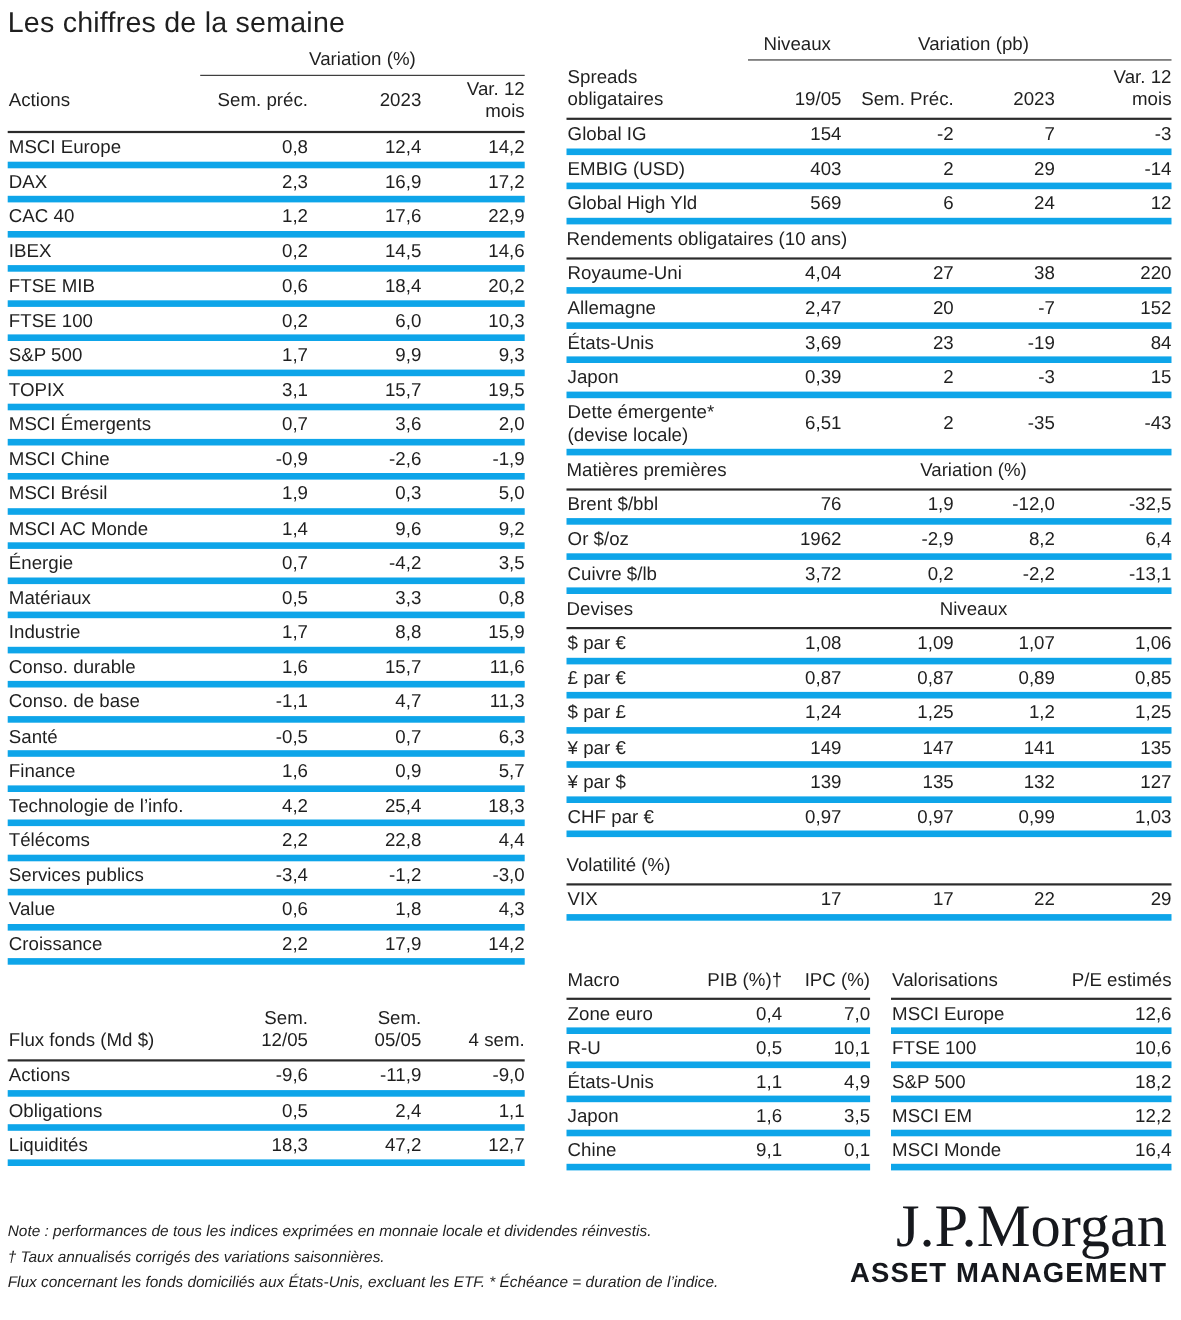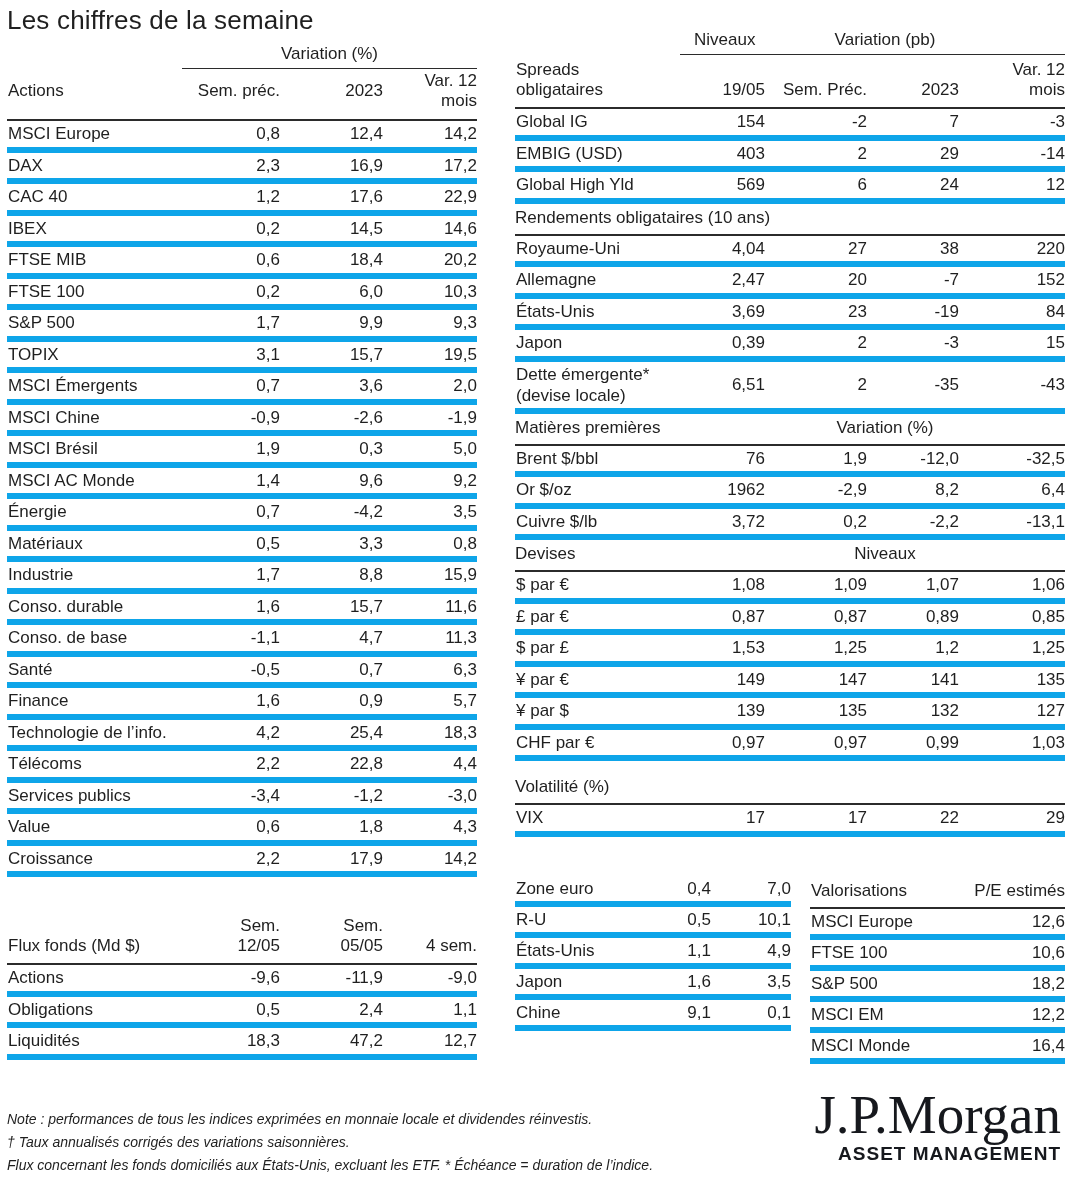--- a/index.html
+++ b/index.html
@@ -57,21 +57,21 @@
 
   #flux { margin-top:26px; }
   #flux .header-row { min-height:62px; }
   #vol-section { margin-top:12px; }
   #bonds-header { min-height:54px; }
 
   #notes { left:7px; top:1108px; width:745px; font-style:italic; font-size:14px; line-height:23px; }
   #logo { right:13px; top:1090px; text-align:right; }
   #logo-brand { font-family:"Liberation Serif", serif; font-size:55px; line-height:50px;
                 color:#16181d; letter-spacing:0px; }
-  #logo-division { font-size:19px; font-weight:700; letter-spacing:1px; color:#16181d; margin-top:3px; }
+  #logo-division { font-size:25px; font-weight:700; letter-spacing:1px; color:#16181d; margin-top:3px; }
 </style>
 </head>
 <body>
 
 <div id="left" class="abs">
   <h1>Les chiffres de la semaine</h1>
 
   <div class="t-eq">
     <div>
       <div class="gu-left">
@@ -384,21 +384,21 @@
       </div>
       <div class="tr">
         <div class="td lbl">£ par €</div>
         <div class="td num b1">0,87</div>
         <div class="td num b2">0,87</div>
         <div class="td num b3">0,89</div>
         <div class="td num b4">0,85</div>
       </div>
       <div class="tr">
         <div class="td lbl">$ par £</div>
-        <div class="td num b1">1,53</div>
+        <div class="td num b1">1,24</div>
         <div class="td num b2">1,25</div>
         <div class="td num b3">1,2</div>
         <div class="td num b4">1,25</div>
       </div>
       <div class="tr">
         <div class="td lbl">¥ par €</div>
         <div class="td num b1">149</div>
         <div class="td num b2">147</div>
         <div class="td num b3">141</div>
         <div class="td num b4">135</div>
@@ -429,20 +429,25 @@
           <div class="td num b1">17</div>
           <div class="td num b2">17</div>
           <div class="td num b3">22</div>
           <div class="td num b4">29</div>
         </div>
       </div>
   </div>
 </div>
 
 <div id="macro" class="abs t-macro">
+  <div class="header-row end-al small-hdr">
+    <div class="td lbl hdr">Macro</div>
+    <div class="td num m1 hdr">PIB (%)†</div>
+    <div class="td num m2 hdr">IPC (%)</div>
+  </div>
   <div>
       <div class="tr">
         <div class="td lbl">Zone euro</div>
         <div class="td num m1">0,4</div>
         <div class="td num m2">7,0</div>
       </div>
       <div class="tr">
         <div class="td lbl">R-U</div>
         <div class="td num m1">0,5</div>
         <div class="td num m2">10,1</div>

